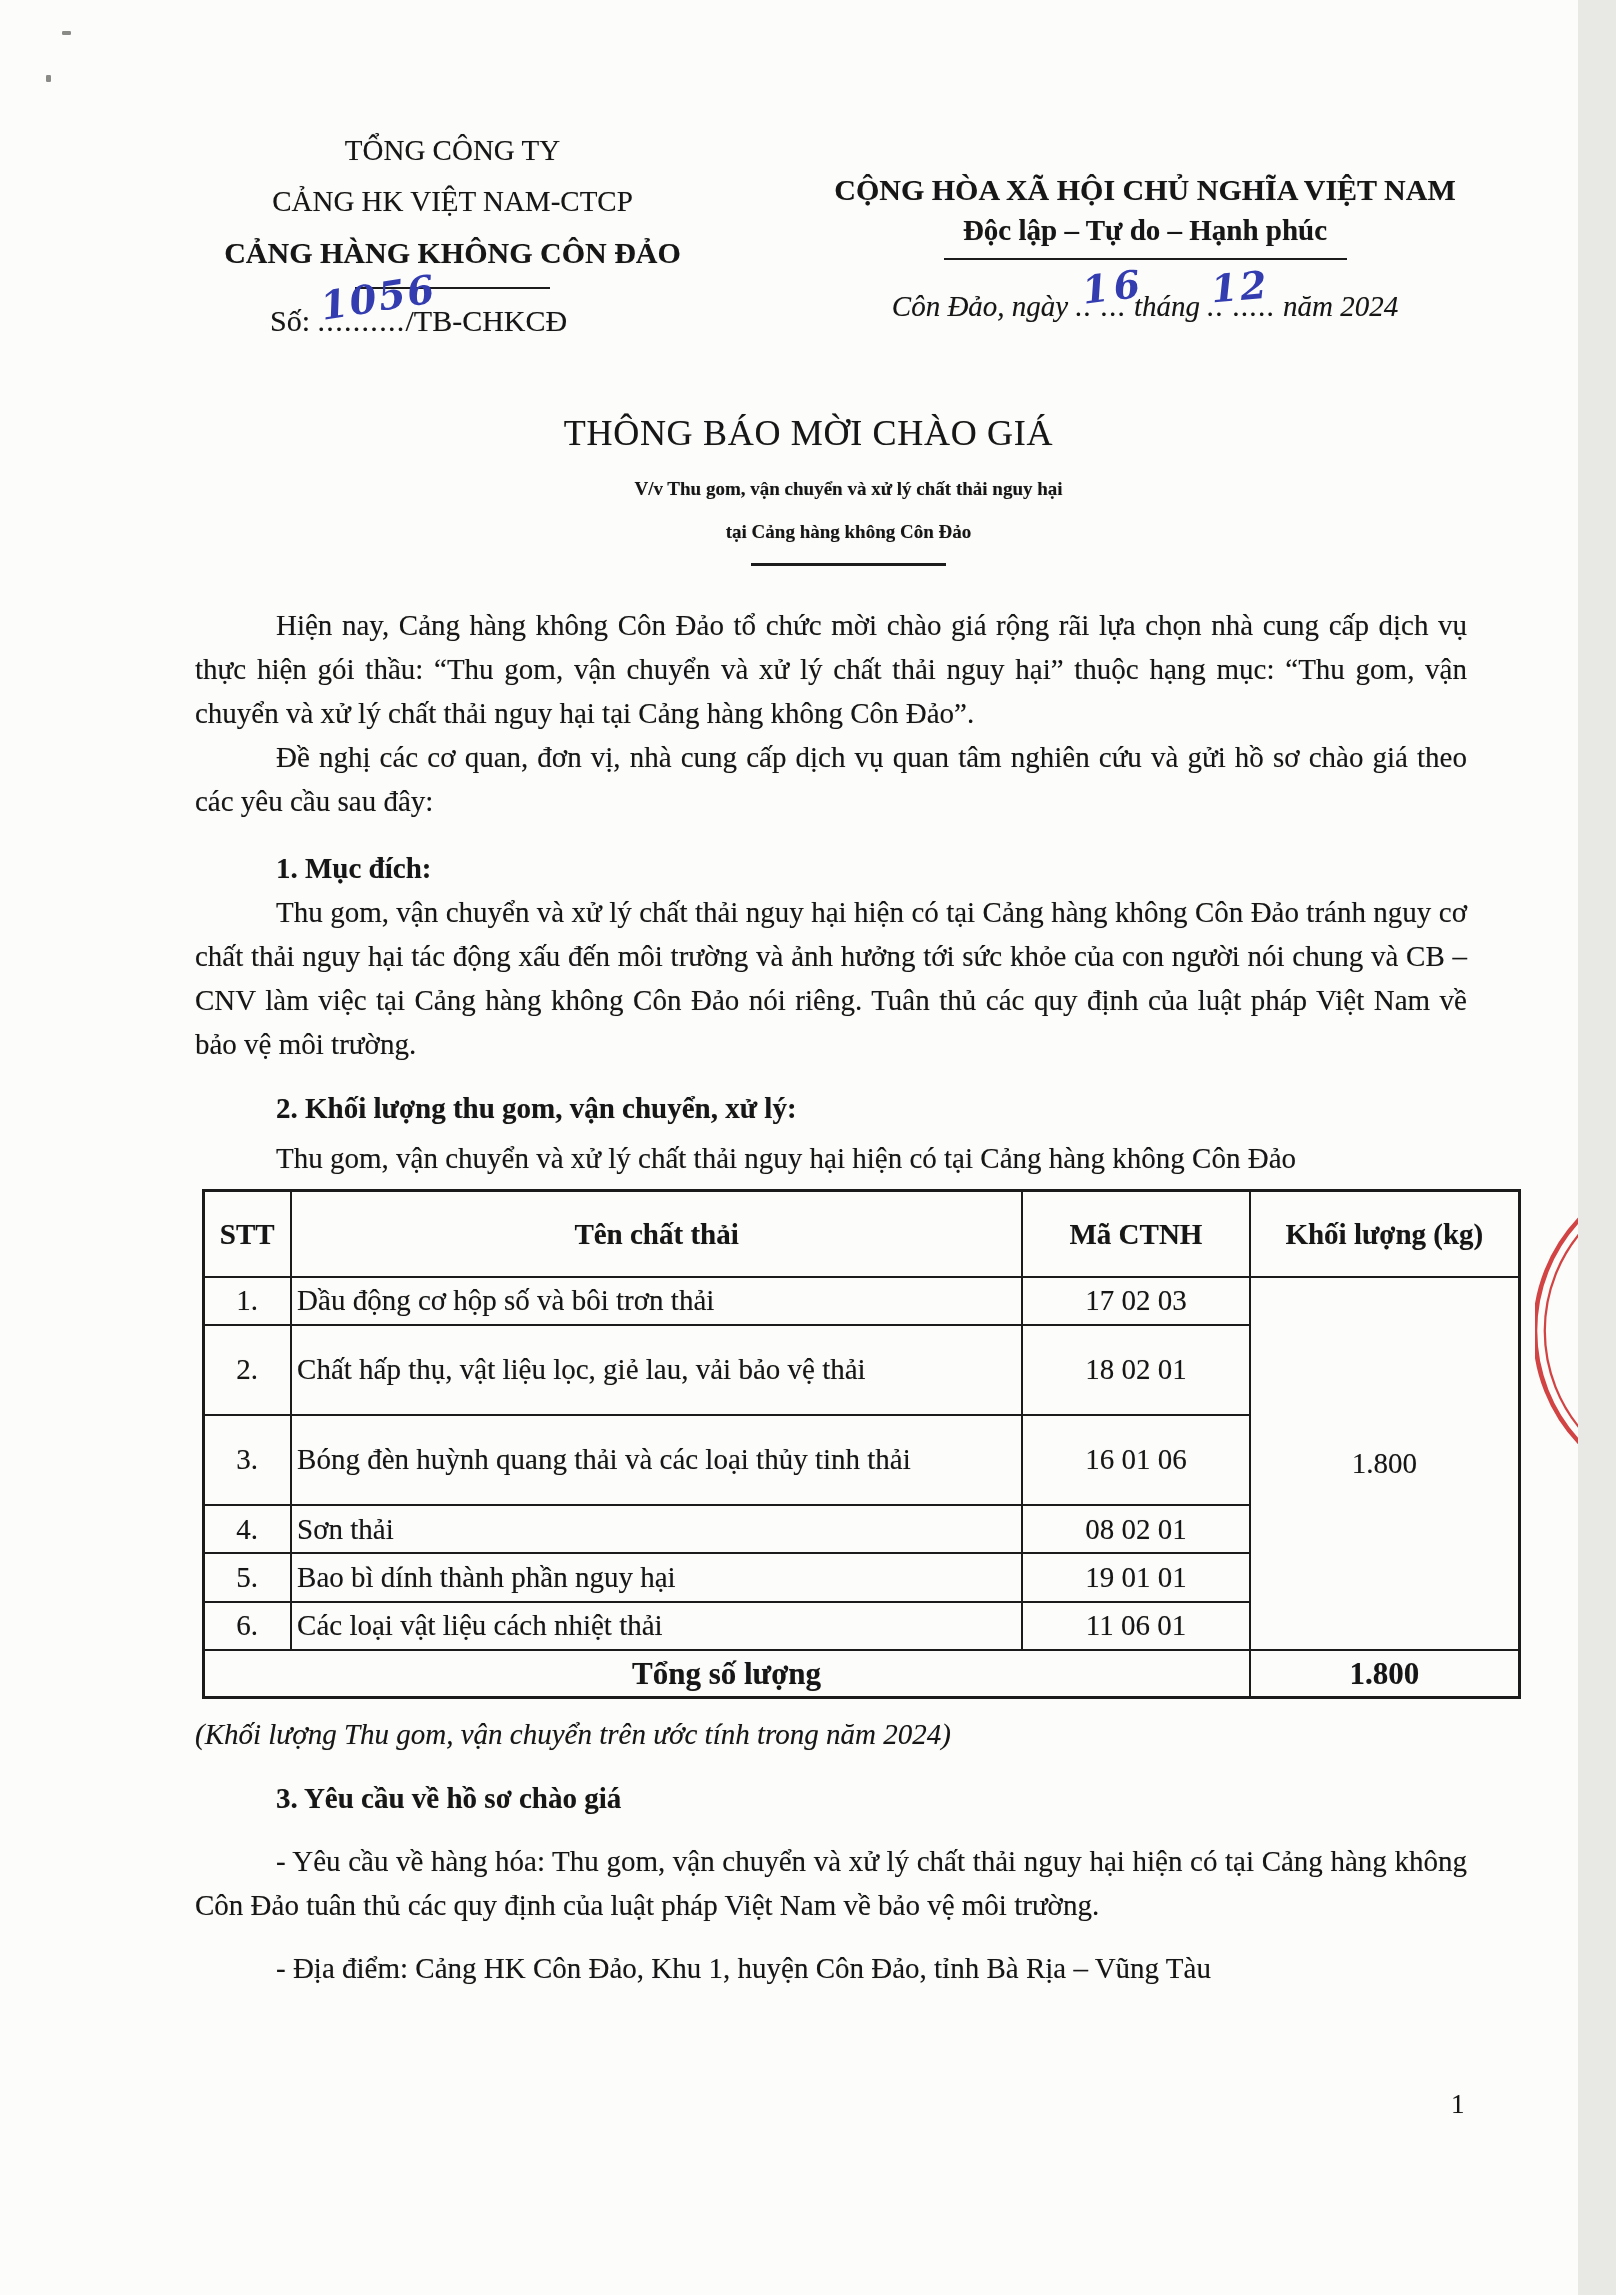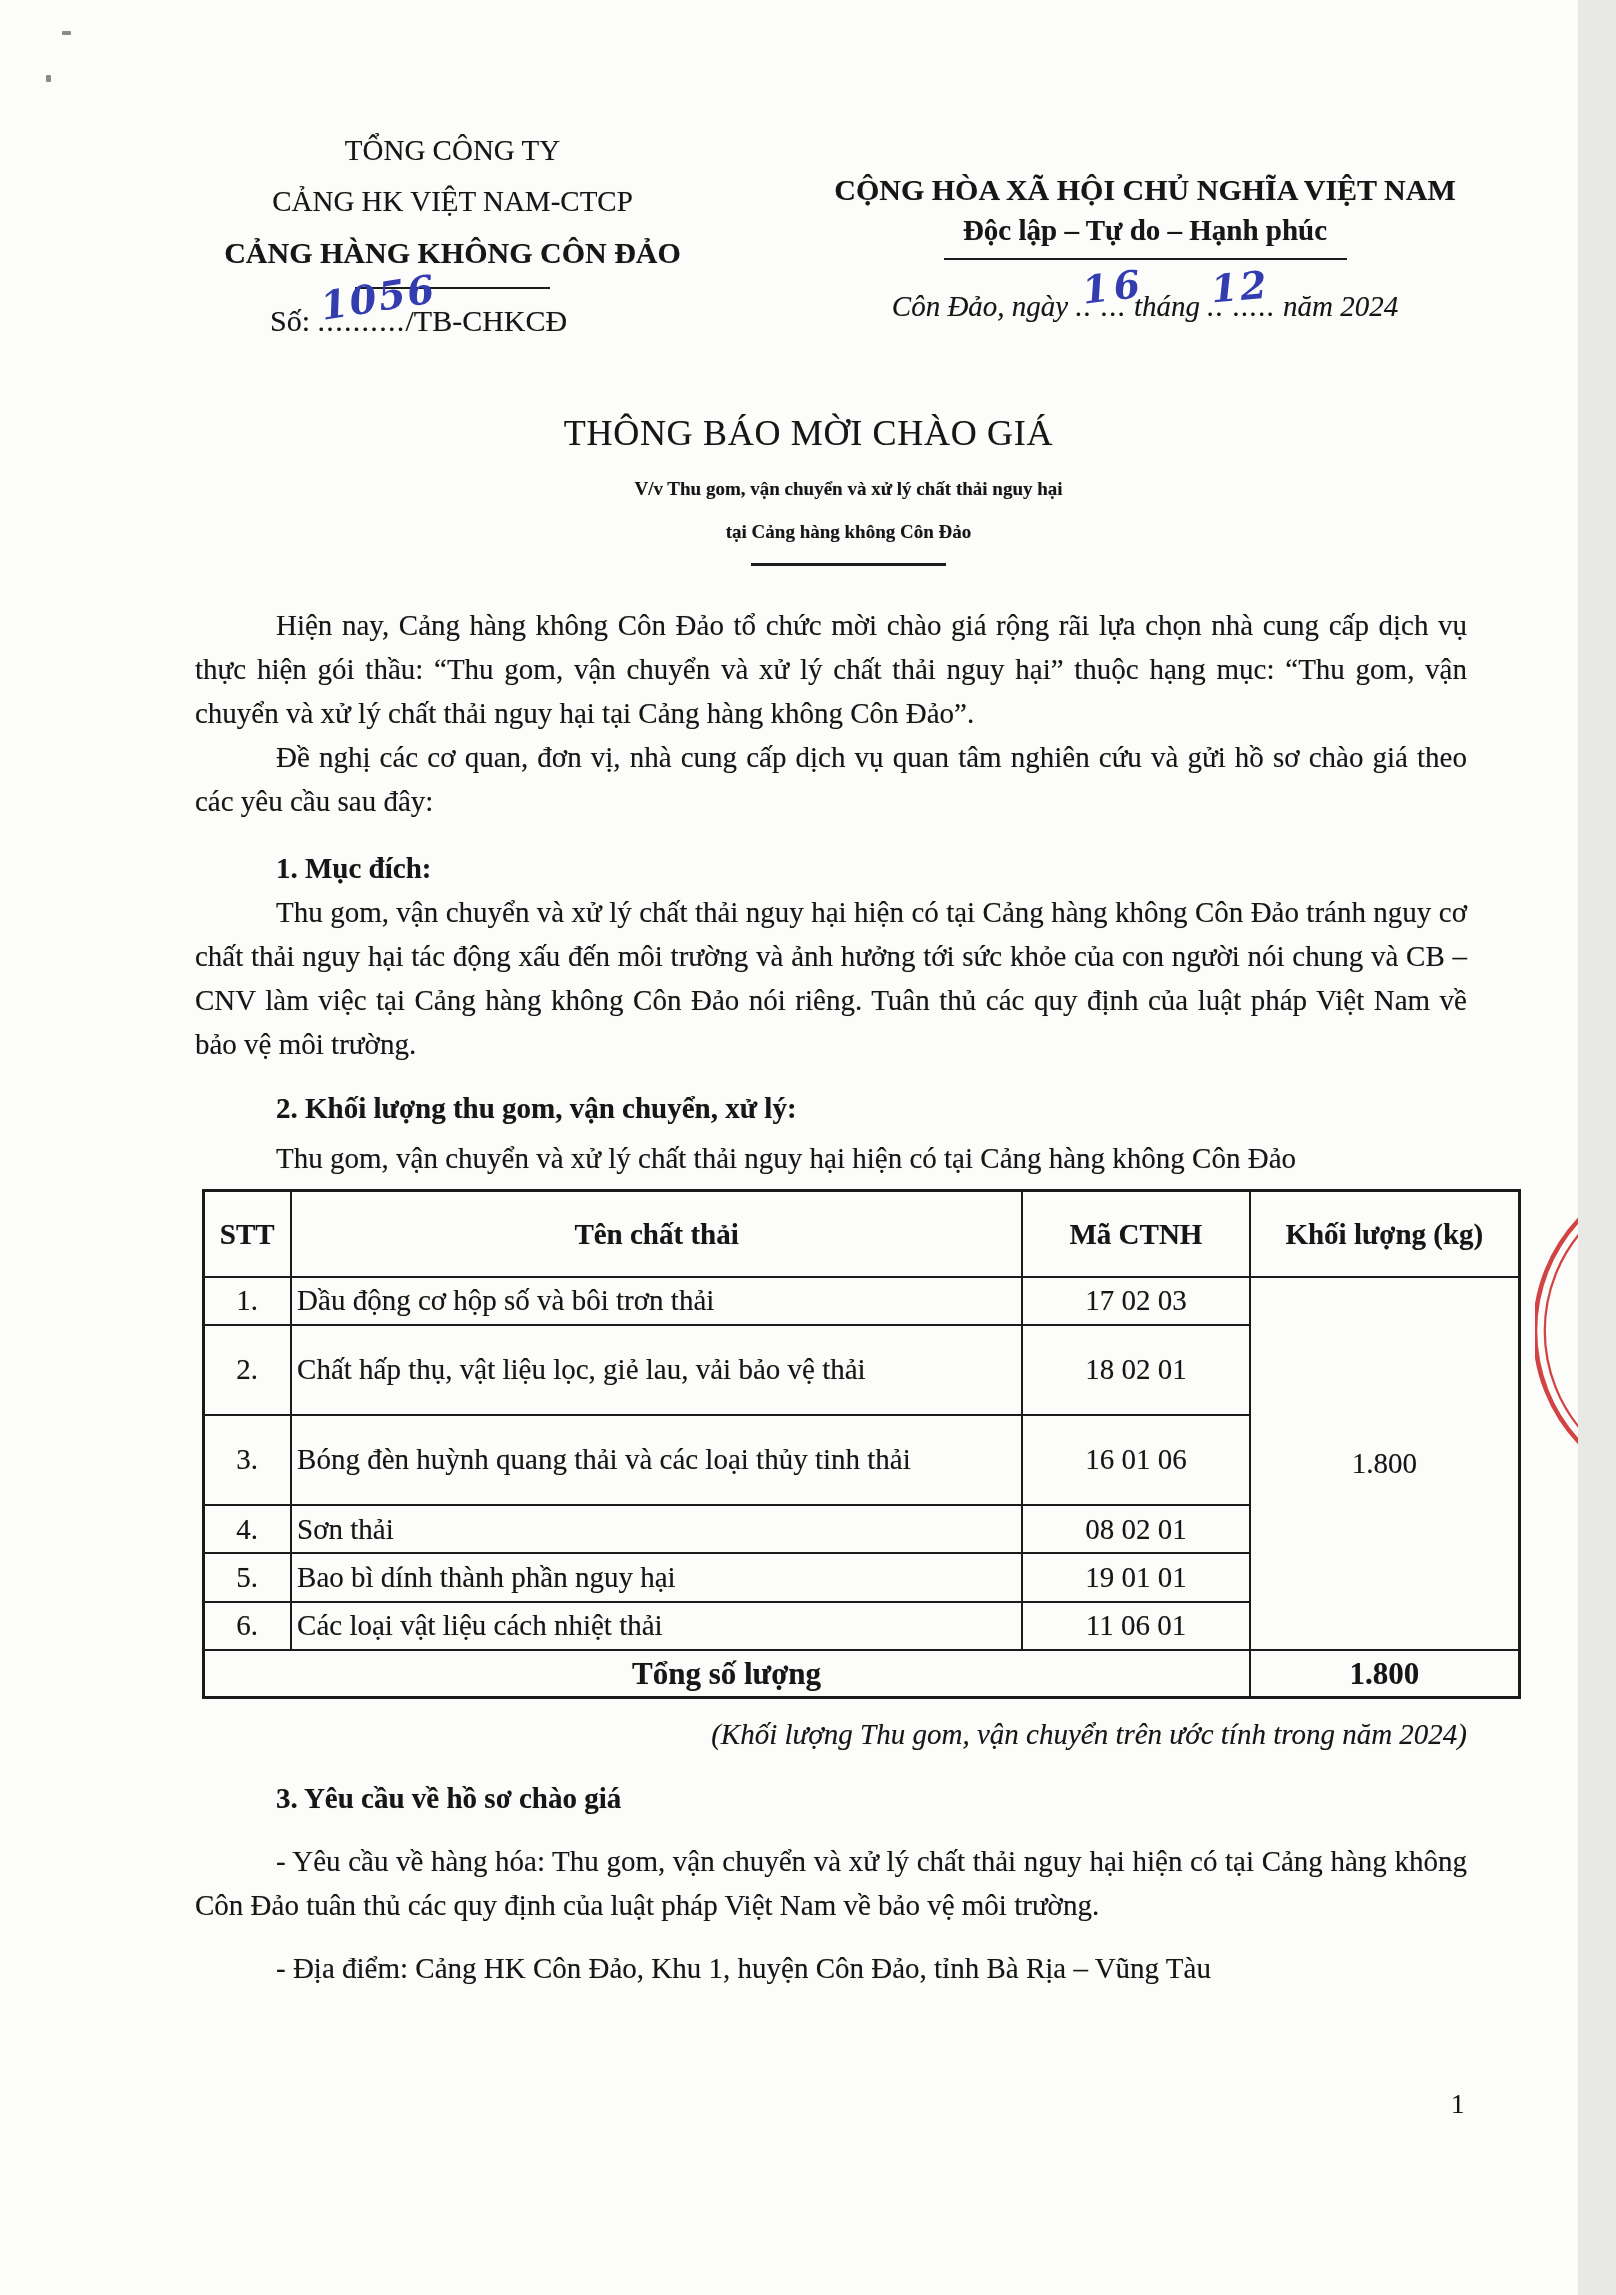--- a/index.html
+++ b/index.html
@@ -60,21 +60,21 @@
   table.waste th{font-weight:bold;text-align:center;height:81px;line-height:36px;}
   td.stt{text-align:center;}
   td.name{text-align:left;}
   td.code{text-align:center;}
   td.mass{text-align:center;}
   tr.r1 td{height:43px;} tr.r2 td{height:86px;} tr.r3 td{height:85px;}
   tr.r4 td{height:44px;} tr.r5 td{height:44px;} tr.r6 td{height:43px;}
   tr.total td{height:43px;font-weight:bold;font-size:31px;}
   tr.total td.tlabel{text-align:center;margin-top:20px;}
   
-  .table-note{margin-top:13px;text-align:right;font-style:italic;}
+  .table-note{margin-top:13px;text-align:left;font-style:italic;}
   .item{margin-top:19px;}
   .item2{margin-top:19.5px;}
   .pagenum{position:absolute;left:1451px;top:2089px;font-size:27px;}
   .scanline{position:absolute;left:1592px;top:-1.3px;width:2px;height:2299px;background:#4d4242;transform:rotate(0.23deg);transform-origin:top left;opacity:.85;}
   .speck{position:absolute;background:#8a8a86;border-radius:1.3px;}
   .speck1{left:62px;top:31px;width:9px;height:3.9px;}
   .speck2{left:46px;top:75px;width:5.2px;height:6.5px;}
   .stamp{position:absolute;left:1535px;top:1165px;}
 </style>
 </head>

